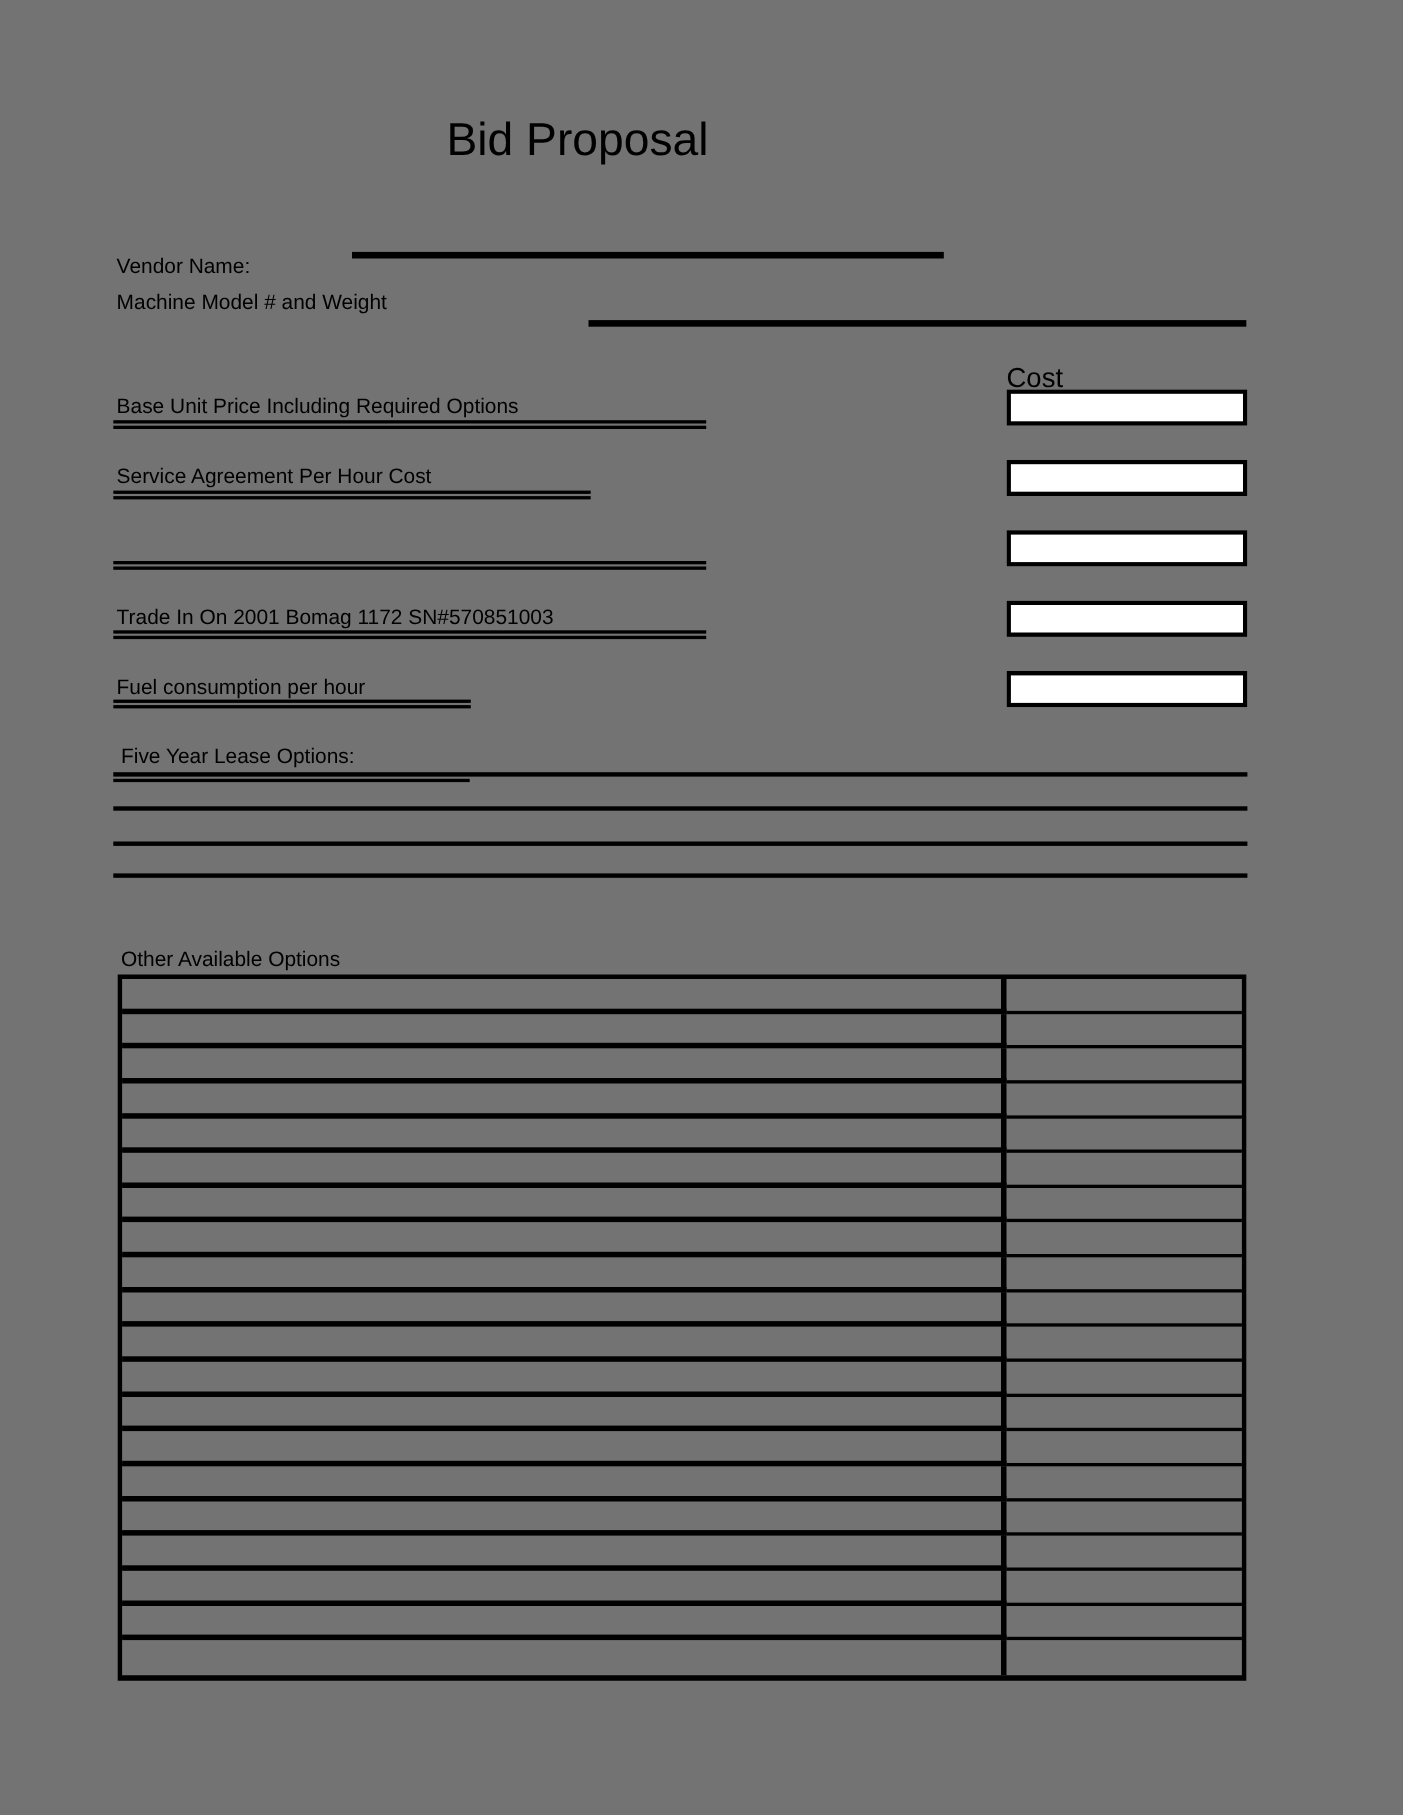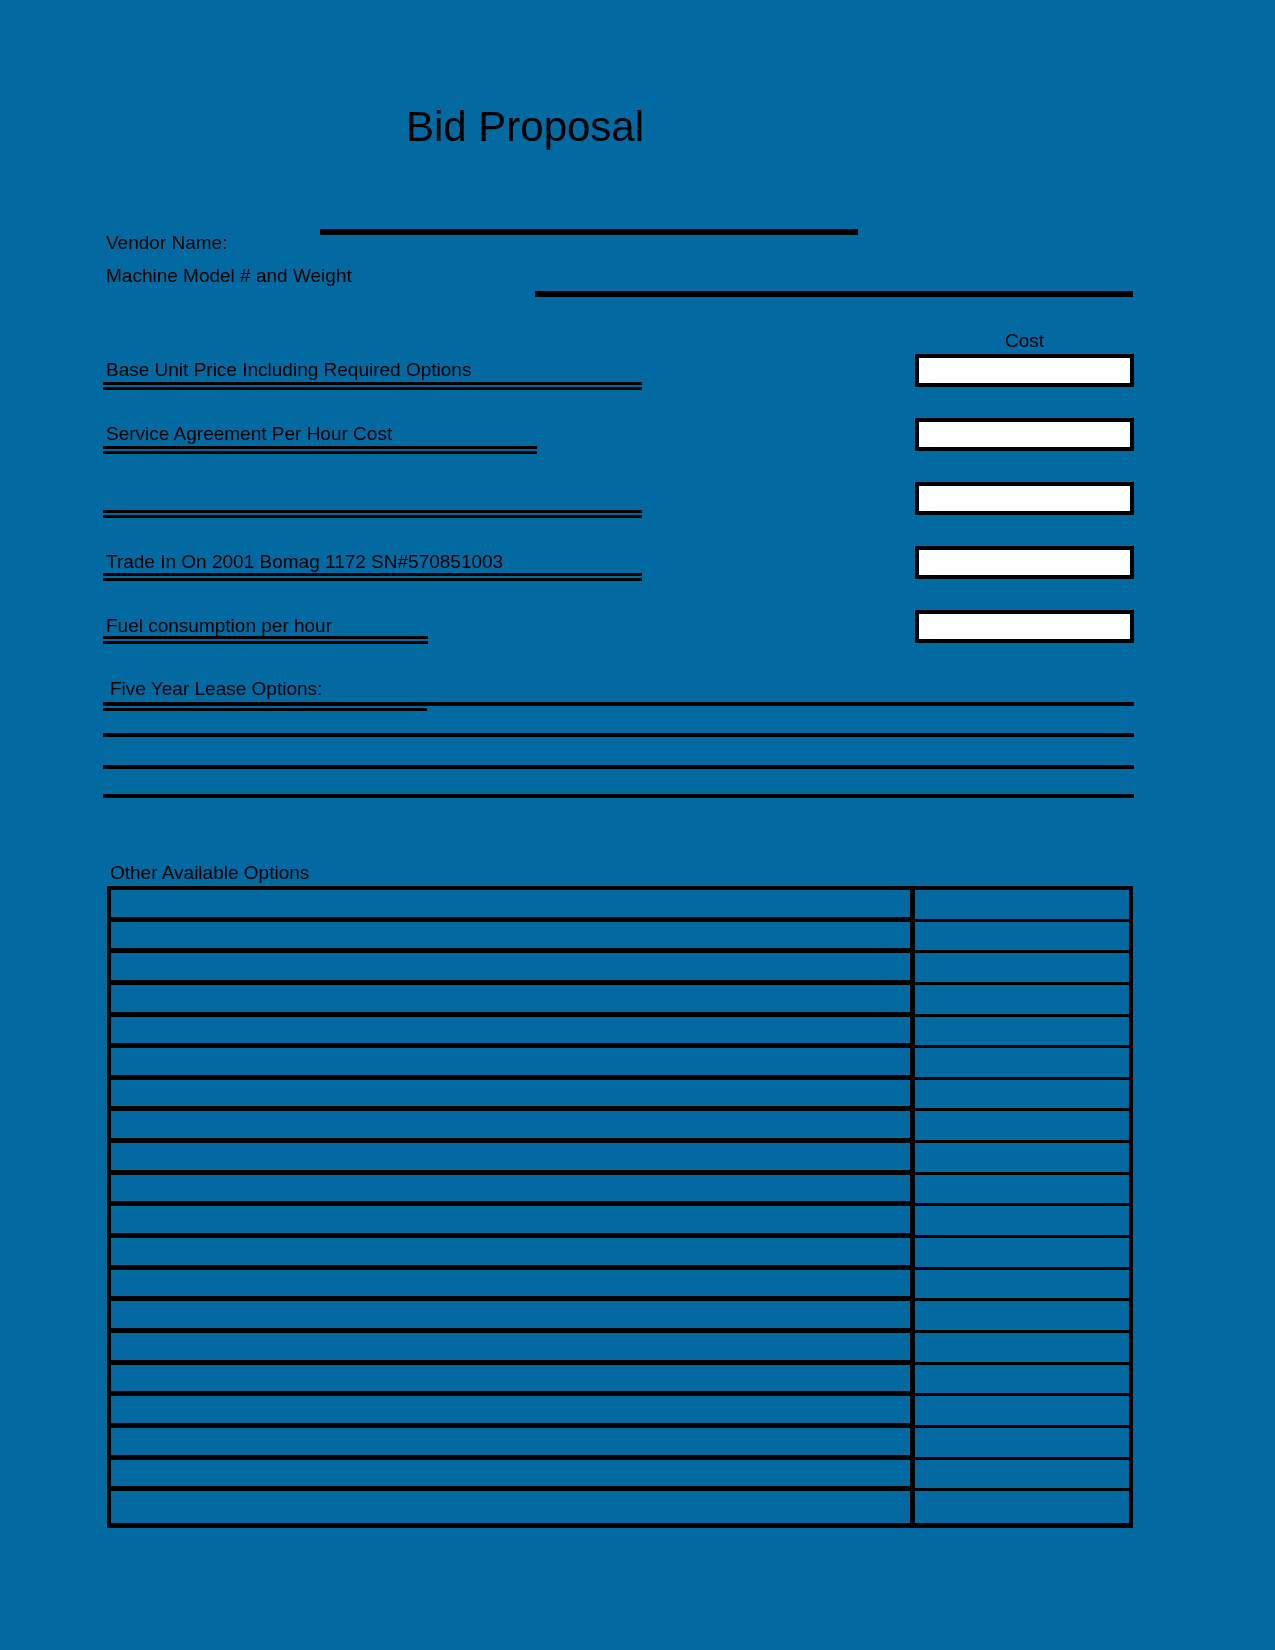--- a/index.html
+++ b/index.html
@@ -1,20 +1,20 @@
 <!DOCTYPE html>
 <html><head>
 <meta charset="utf-8">
 <style>
   html,body{margin:0;padding:0;background:#e8e8e8;}
   .page{
     position:relative;
     width:1275px;height:1650px;
     margin:0 auto;
-    background:#0369a1;
+    background:#737373;
     color:#000000;
     font-family:"Liberation Sans", sans-serif;
     overflow:hidden;
   }
   .title{
     position:absolute;
     left:300px;top:103px;width:450px;
     margin:0;
     font-size:42px;
     font-weight:400;
@@ -34,22 +34,22 @@
     background:#000000;
     height:6px;
   }
   .vendor-label{top:203px;margin-top:29px;}
   .vendor-line{left:320px;top:229px;width:538px;}
   .machine-label{top:265px;}
   .machine-line{left:535px;top:291px;width:598px;}
   .cost-header{
     position:absolute;
     left:915px;top:330px;width:219px;
-    font-size:19px;
-    text-align:center;
+    font-size:25px;
+    text-align:left;
   }
   .dbl-underline{
     position:absolute;
     left:103px;
     height:8px;
     box-sizing:border-box;
     border-top:3px solid #000000;
     border-bottom:3px solid #000000;
   }
   .cost-box{

